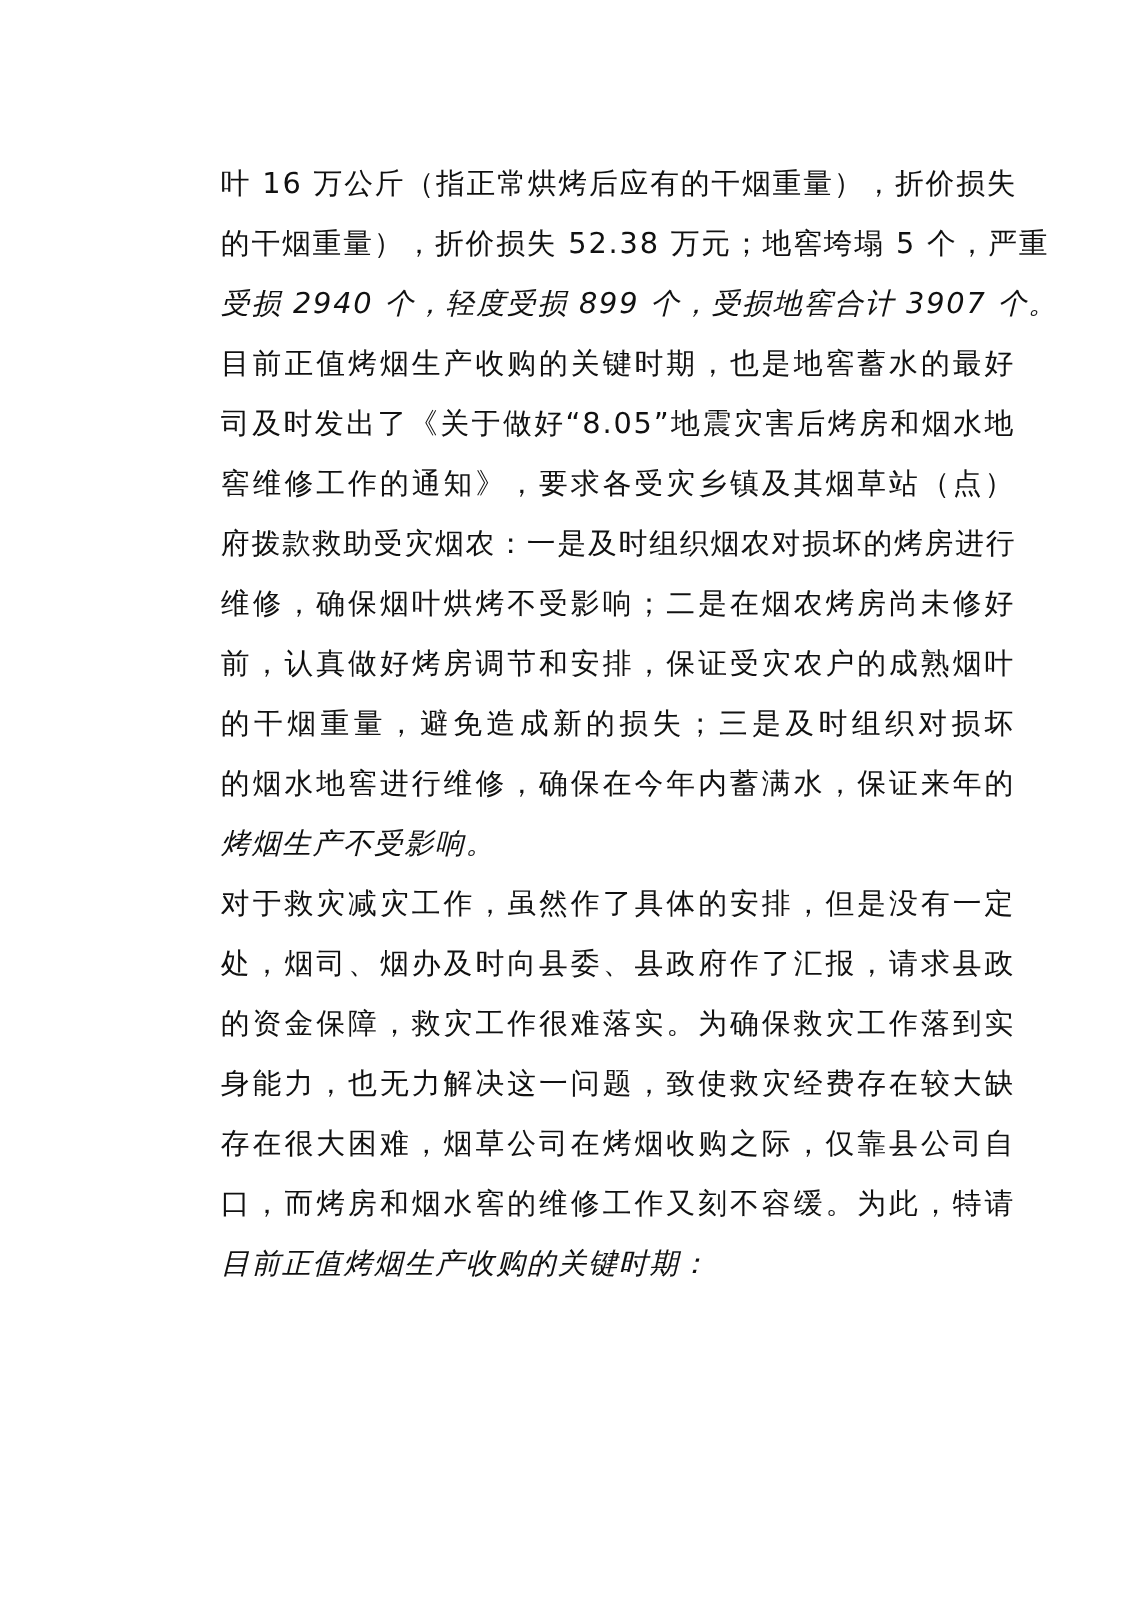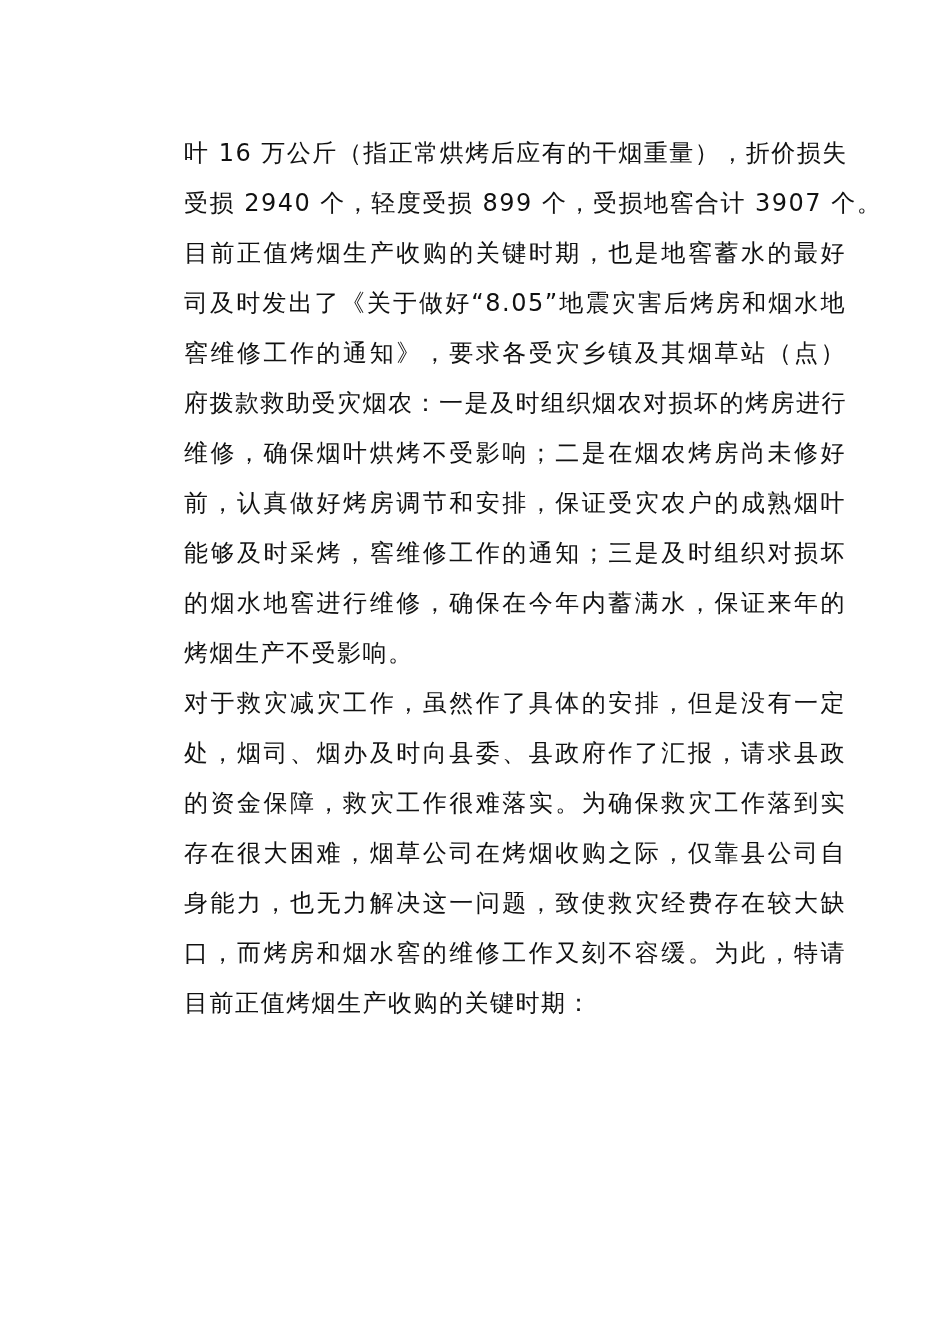--- a/index.html
+++ b/index.html
@@ -35,49 +35,51 @@
       height: 50px;
       line-height: 50px;
       font-size: 24px;
       text-align: justify;
       text-align-last: justify;
       white-space: nowrap;
       letter-spacing: 1.5px;
     }
     .line.last {
       text-align-last: left;
+      font-style: italic;
     }
   </style>
 </head>
 <body>
 
 <div class="page">
   <div class="body-text">
 
     <div>
       <span class="line">叶 16 万公斤（指正常烘烤后应有的干烟重量），折价损失</span>
+      <span class="line">的干烟重量），折价损失 52.38 万元；地窖垮塌 5 个，严重</span>
       <span class="line last">受损 2940 个，轻度受损 899 个，受损地窖合计 3907 个。</span>
     </div>
 
     <div>
       <span class="line">目前正值烤烟生产收购的关键时期，也是地窖蓄水的最好</span>
       <span class="line">司及时发出了《关于做好“8.05”地震灾害后烤房和烟水地</span>
       <span class="line">窖维修工作的通知》，要求各受灾乡镇及其烟草站（点）</span>
       <span class="line">府拨款救助受灾烟农：一是及时组织烟农对损坏的烤房进行</span>
       <span class="line">维修，确保烟叶烘烤不受影响；二是在烟农烤房尚未修好</span>
       <span class="line">前，认真做好烤房调节和安排，保证受灾农户的成熟烟叶</span>
-      <span class="line">能够及时采烤，窖维修工作的通知；三是及时组织对损坏</span>
+      <span class="line">的干烟重量，避免造成新的损失；三是及时组织对损坏</span>
       <span class="line">的烟水地窖进行维修，确保在今年内蓄满水，保证来年的</span>
       <span class="line last">烤烟生产不受影响。</span>
     </div>
 
     <div>
       <span class="line">对于救灾减灾工作，虽然作了具体的安排，但是没有一定</span>
       <span class="line">处，烟司、烟办及时向县委、县政府作了汇报，请求县政</span>
       <span class="line">的资金保障，救灾工作很难落实。为确保救灾工作落到实</span>
+      <span class="line">身能力，也无力解决这一问题，致使救灾经费存在较大缺</span>
       <span class="line">存在很大困难，烟草公司在烤烟收购之际，仅靠县公司自</span>
-      <span class="line">身能力，也无力解决这一问题，致使救灾经费存在较大缺</span>
       <span class="line">口，而烤房和烟水窖的维修工作又刻不容缓。为此，特请</span>
       <span class="line last">目前正值烤烟生产收购的关键时期：</span>
     </div>
 
   </div>
 </div>
 
 </body></html>

